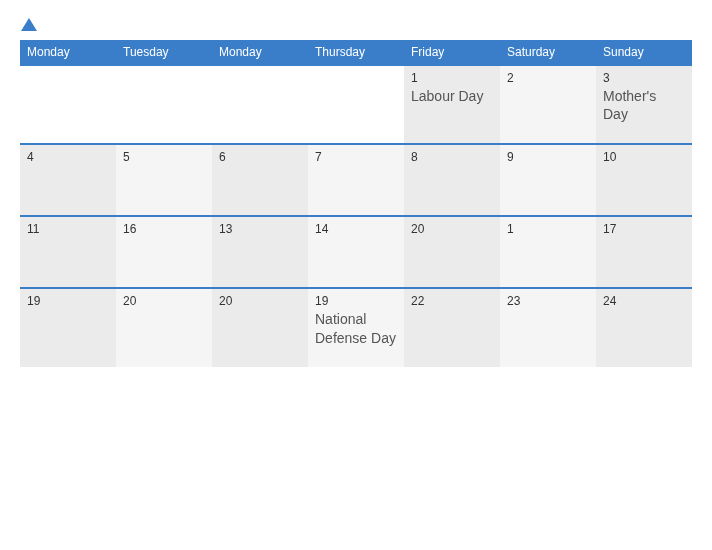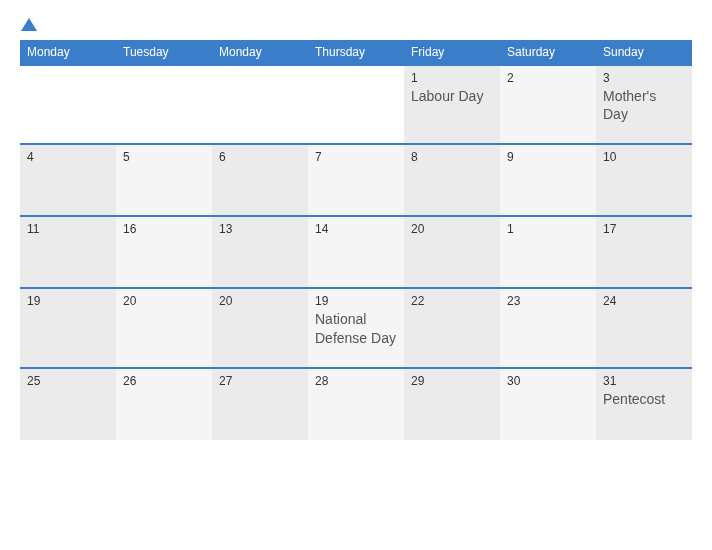--- a/index.html
+++ b/index.html
@@ -235,39 +235,15 @@
           <td>
             <span class="day-num">22</span>
           </td>
           <td>
             <span class="day-num">23</span>
           </td>
           <td>
             <span class="day-num">24</span>
           </td>
         </tr>
-        <tr>
-          <td>
-            <span class="day-num">25</span>
-          </td>
-          <td>
-            <span class="day-num">26</span>
-          </td>
-          <td>
-            <span class="day-num">27</span>
-          </td>
-          <td>
-            <span class="day-num">28</span>
-          </td>
-          <td>
-            <span class="day-num">29</span>
-          </td>
-          <td>
-            <span class="day-num">30</span>
-          </td>
-          <td>
-            <span class="day-num">31</span>
-            <span class="holiday">Pentecost</span>
-          </td>
-        </tr>
       </tbody>
   </table>
 </div>
 
 </body></html>

